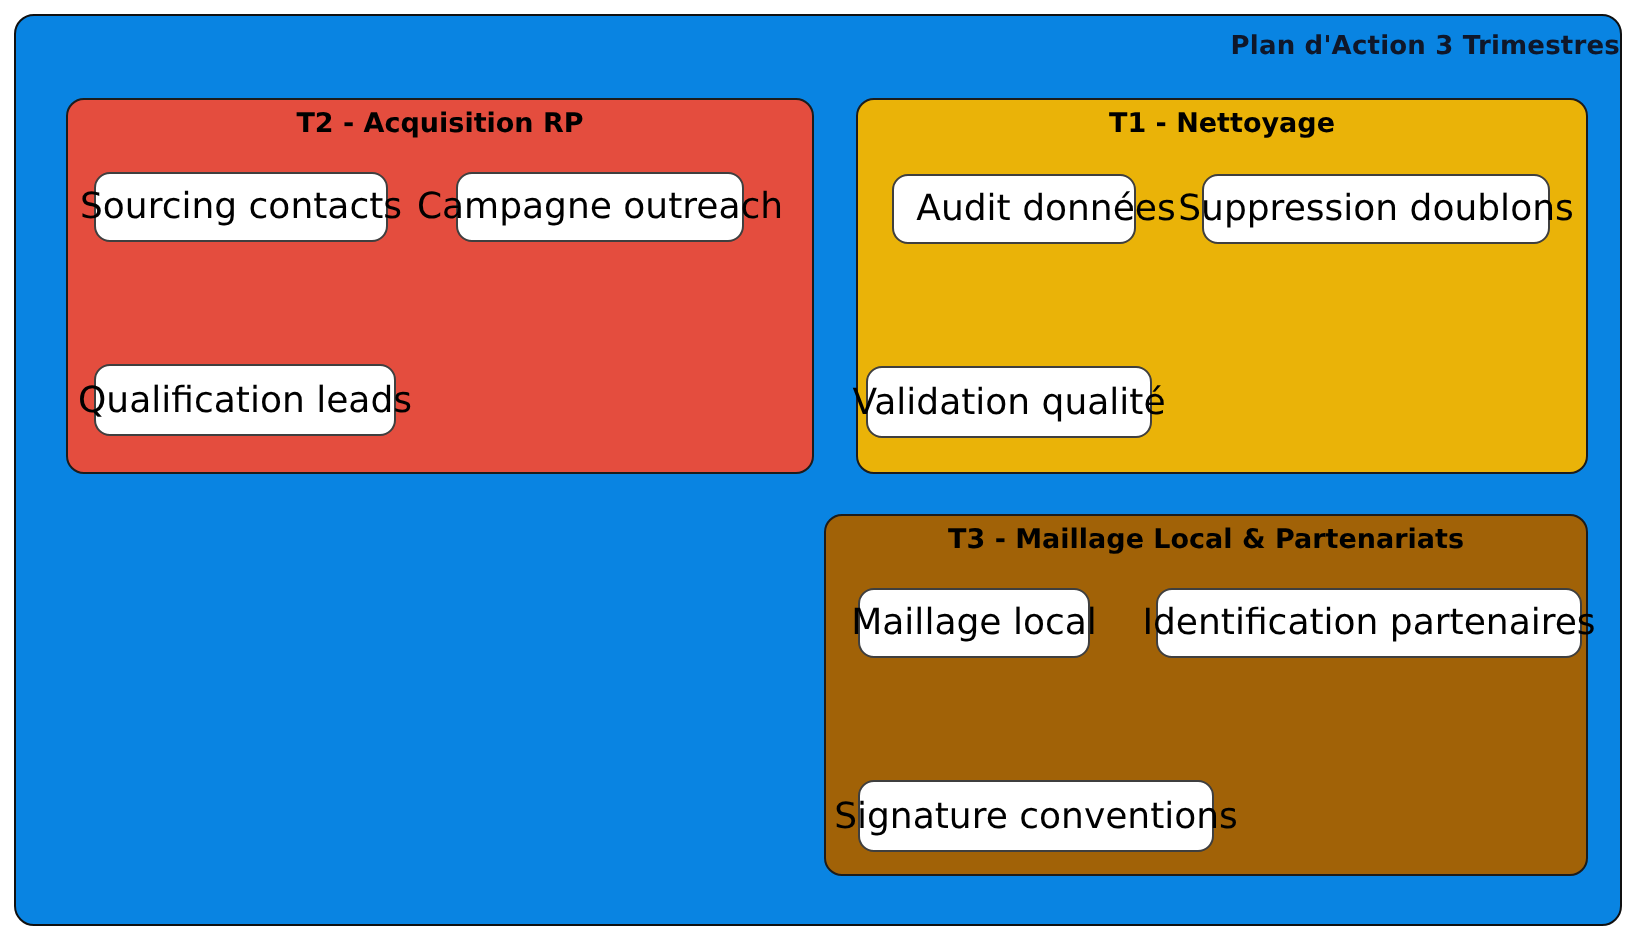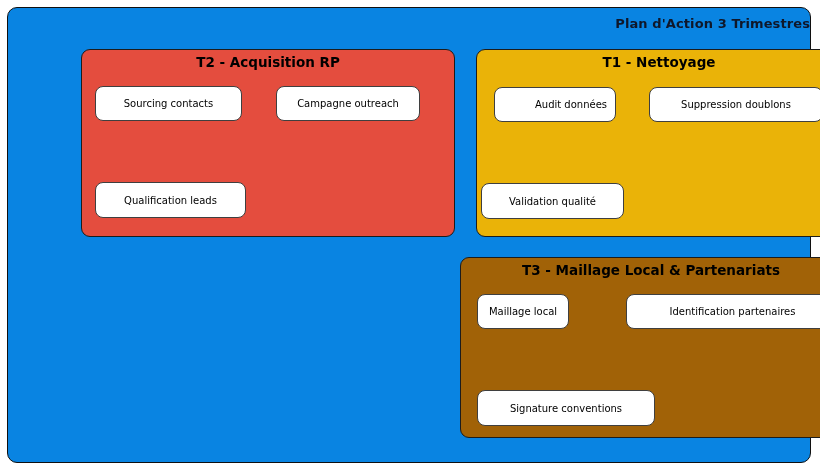--- a/index.html
+++ b/index.html
@@ -34,21 +34,20 @@
     font-weight: bold;
     font-size: 13px;
     color: #0f172a;
     letter-spacing: 0.1px;
   }
   .panel {
     position: absolute;
     border: 1.5px solid #1c1c1c;
     border-radius: 9px;
     box-sizing: border-box;
-    margin-left: 48px;
   }
   .panel-title {
     position: absolute;
     top: 4px;
     left: 0;
     width: 100%;
     text-align: center;
     font-weight: bold;
     font-size: 13.5px;
     color: #000000;
@@ -59,34 +58,34 @@
 
   .card {
     position: absolute;
     background: #ffffff;
     border: 1.3px solid #3f3f3f;
     border-radius: 8px;
     box-sizing: border-box;
     display: flex;
     align-items: center;
     justify-content: center;
-    font-size: 10px;
+    font-size: 18px;
     color: #000000;
     white-space: nowrap;
   }
   
   .t2-c0 { left: 13px;  top: 36px;  width: 147px; height: 35px; }
   .t2-c1 { left: 194px; top: 36px;  width: 144px; height: 35px; }
   .t2-c2 { left: 13px;  top: 132px; width: 151px; height: 36px; }
   
   .t1-c0 { left: 17px;  top: 37px;  width: 122px; height: 35px; padding-left: 32px; }
   .t1-c1 { left: 172px; top: 37px;  width: 174px; height: 35px; }
   .t1-c2 { left: 4px;  top: 133px; width: 143px; height: 36px; }
   
-  .t3-c0 { left: 16px;  top: 36px;  width: 92px; height: 35px; }
+  .t3-c0 { left: 16px;  top: 36px;  width: 116px; height: 35px; }
   .t3-c1 { left: 165px; top: 36px;  width: 213px; height: 35px; }
   .t3-c2 { left: 16px;  top: 132px; width: 178px; height: 36px; }
 </style>
 </head>
 <body>
 
 <div class="figure">
   <div class="container" style="background-color: rgb(9, 132, 226);">
 
     <div class="main-title">Plan d'Action 3 Trimestres</div>

